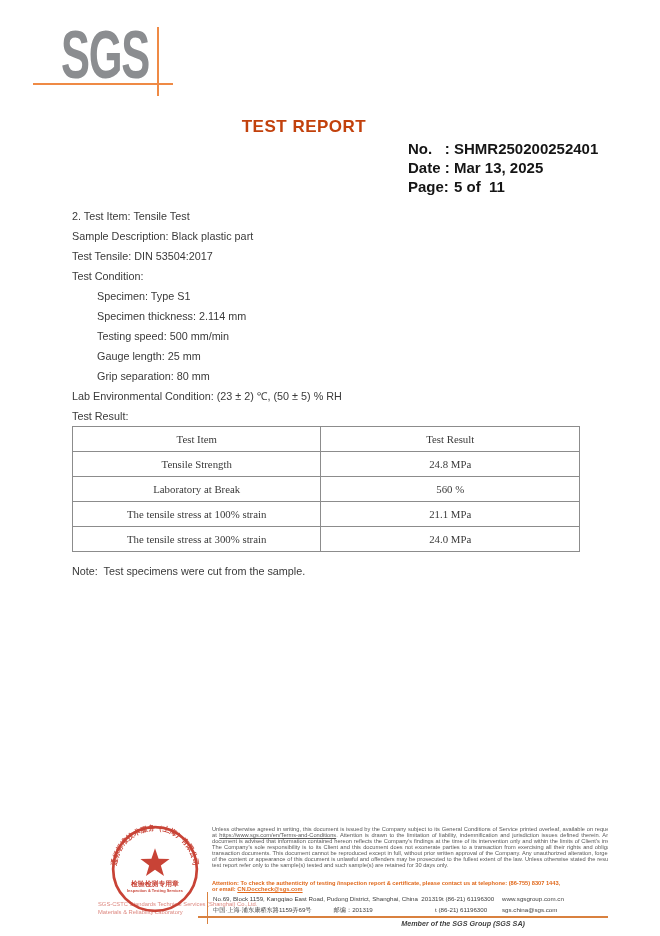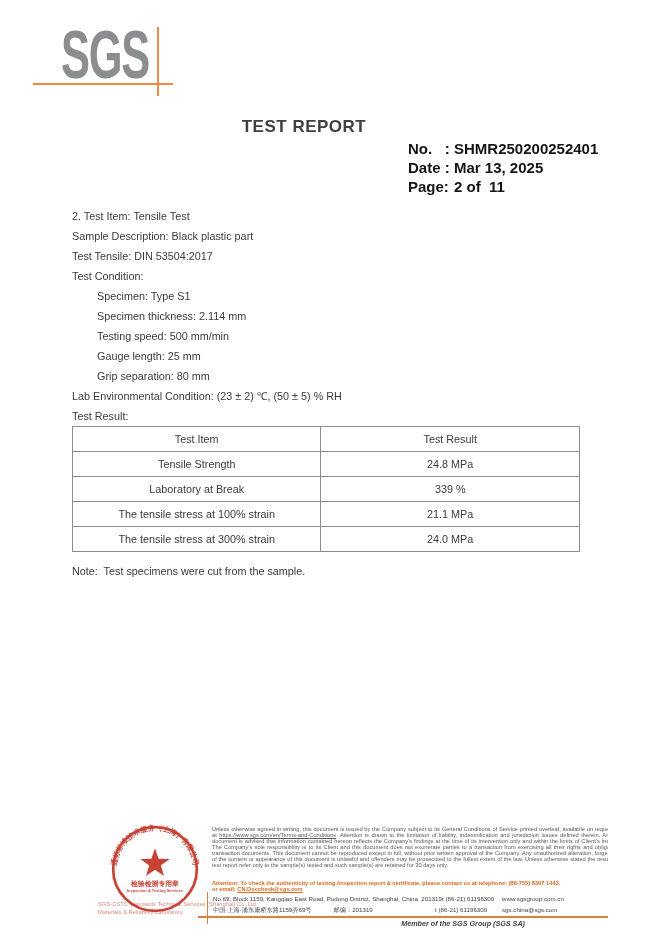--- a/index.html
+++ b/index.html
@@ -11,31 +11,31 @@
     position:absolute; left:61px; top:20px;
     font-size:69px; font-weight:bold; line-height:1;
     color:#8b8d90; letter-spacing:-2px;
     transform:scaleX(0.63); transform-origin:left top;
   }
   .logo-vline { position:absolute; left:157px; top:27px; width:2px; height:69px; background:#ef8a45; }
   .logo-hline { position:absolute; left:33px; top:83px; width:140px; height:2px; background:#ef8a45; }
 
   
   .title { position:absolute; left:0; right:0; top:117px; text-align:center;
-           font-size:17px; font-weight:bold; color:#404040; letter-spacing:0.5px; }
+           font-size:17px; font-weight:bold; color:#c2410c; letter-spacing:0.5px; }
   .meta { position:absolute; left:408px; top:139px; font-size:15px; font-weight:bold;
           color:#151515; line-height:19px; }
   .meta-label { display:inline-block; min-width:46px; white-space:pre; }
   .meta-value { white-space:pre; }
 
   
   .content { position:absolute; left:72px; top:206px; width:508px; font-size:10.8px; color:#3a3a3a; }
   .line { line-height:20px; white-space:pre; }
   .line.indent { padding-left:25px; }
-  table.result-table { width:100%; border-collapse:collapse; table-layout:fixed; margin-top:0; }
+  table.result-table { width:100%; border-collapse:collapse; table-layout:fixed; margin-top:0;font-family:Liberation Serif, serif; }
   table.result-table td { border:1px solid #8c8c8c; height:25px; text-align:center;
                           font-size:10.8px; color:#3a3a3a; padding:0; }
   table.result-table col.c1 { width:49%; }
   .note { line-height:20px; margin-top:9px; white-space:pre; }
 
   
   .stamp { position:absolute; left:110px; top:824px; width:90px; height:90px; opacity:0.93; }
   .stamp-co { position:absolute; left:98px; top:901px; width:160px;
               font-size:5.8px; line-height:7.6px; color:#d4685e; opacity:0.8; }
   .legal { position:absolute; left:212px; top:827px; width:437px;
@@ -67,21 +67,21 @@
 
   <div class="title">TEST REPORT</div>
   <div class="meta">
     <div>
       <span class="meta-label">No.   :</span><span class="meta-value">SHMR250200252401</span>
     </div>
     <div>
       <span class="meta-label">Date :</span><span class="meta-value">Mar 13, 2025</span>
     </div>
     <div>
-      <span class="meta-label">Page:</span><span class="meta-value">2 of  11</span>
+      <span class="meta-label">Page:</span><span class="meta-value">5 of  11</span>
     </div>
   </div>
 
   <div class="content">
     <div class="line">2. Test Item: Tensile Test</div>
     <div class="line">Sample Description: Black plastic part</div>
     <div class="line">Test Tensile: DIN 53504:2017</div>
     <div class="line">Test Condition:</div>
     <div class="line indent">Specimen: Type S1</div>
     <div class="line indent">Specimen thickness: 2.114 mm</div>
@@ -100,21 +100,21 @@
         <tr>
           <td>Test Item</td>
           <td>Test Result</td>
         </tr>
         <tr>
           <td>Tensile Strength</td>
           <td>24.8 MPa</td>
         </tr>
         <tr>
           <td>Laboratory at Break</td>
-          <td>339 %</td>
+          <td>560 %</td>
         </tr>
         <tr>
           <td>The tensile stress at 100% strain</td>
           <td>21.1 MPa</td>
         </tr>
         <tr>
           <td>The tensile stress at 300% strain</td>
           <td>24.0 MPa</td>
         </tr>
       </tbody>

